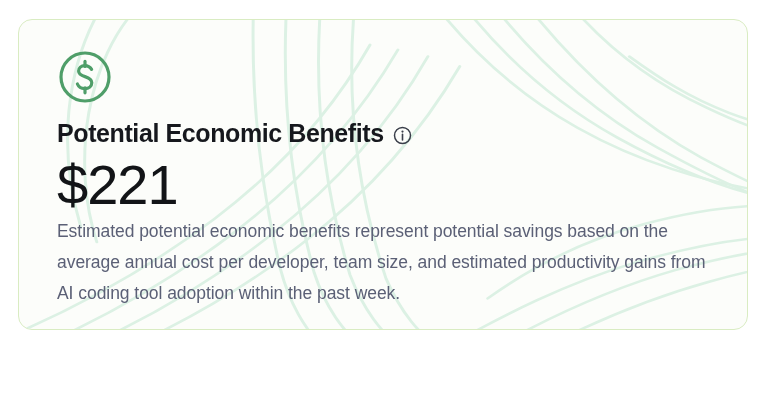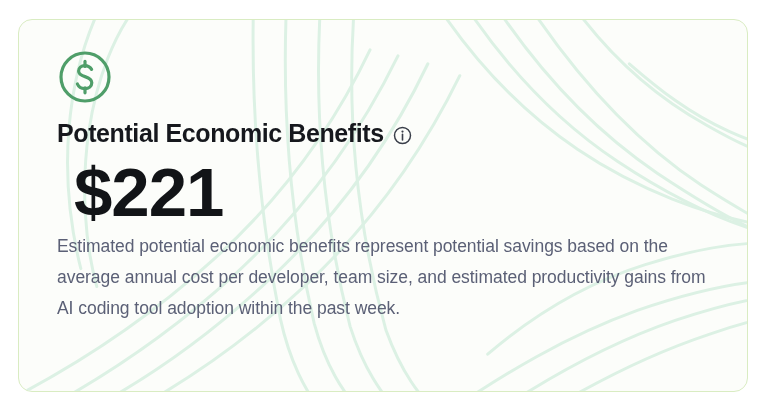--- a/index.html
+++ b/index.html
@@ -13,21 +13,21 @@
     font-family: "Liberation Sans", sans-serif;
     -webkit-font-smoothing: antialiased;
     overflow: hidden;
   }
 
   .card {
     position: absolute;
     left: 18px;
     top: 19px;
     width: 730px;
-    height: 373px;
+    height: 311px;
     box-sizing: border-box;
     border: 1px solid #d9ecc2;
     border-radius: 14px;
     background: #fcfdfa;
     overflow: hidden;
   }
 
   .card-bg {
     position: absolute;
     inset: 0;
@@ -77,26 +77,25 @@
     margin-top: 3px;
   }
   .info-icon svg {
     display: block;
     width: 19px;
     height: 19px;
   }
 
   .metric-value {
     margin-top: 6px;
-    font-size: 69px;
-    font-weight: 700;
+    font-size: 56px;
+    font-weight: 400;
     color: #121417;
     letter-spacing: -1px;
     line-height: 1.12;
-    margin-left: 17px;
   }
 
   .metric-desc {
     width: 650px;
     font-size: 17.5px;
     line-height: 31px;
     color: #5b6076;
     letter-spacing: -0.05px;
   }
 </style>

